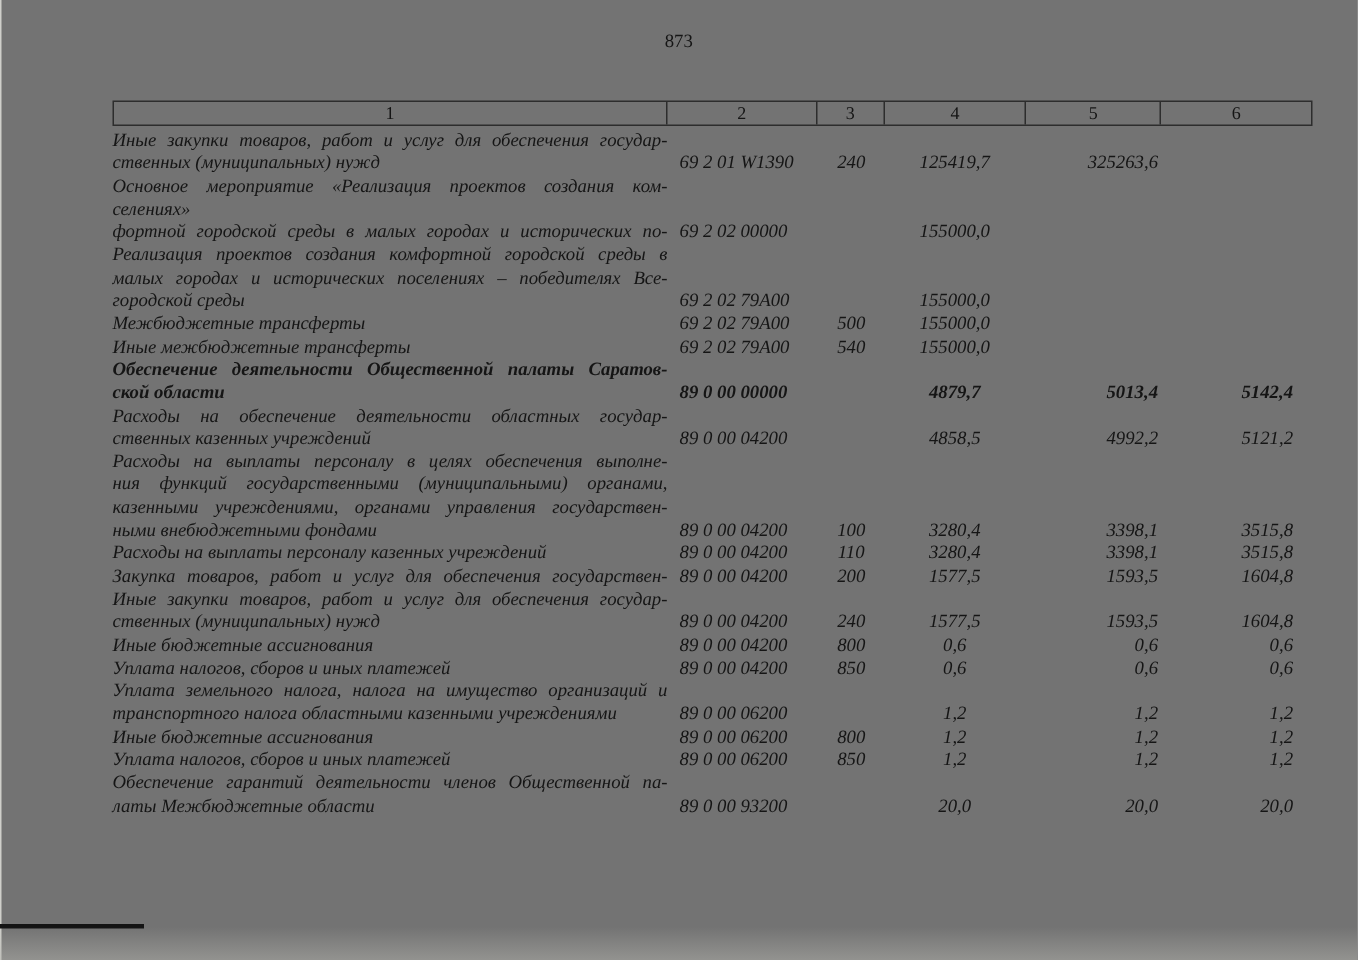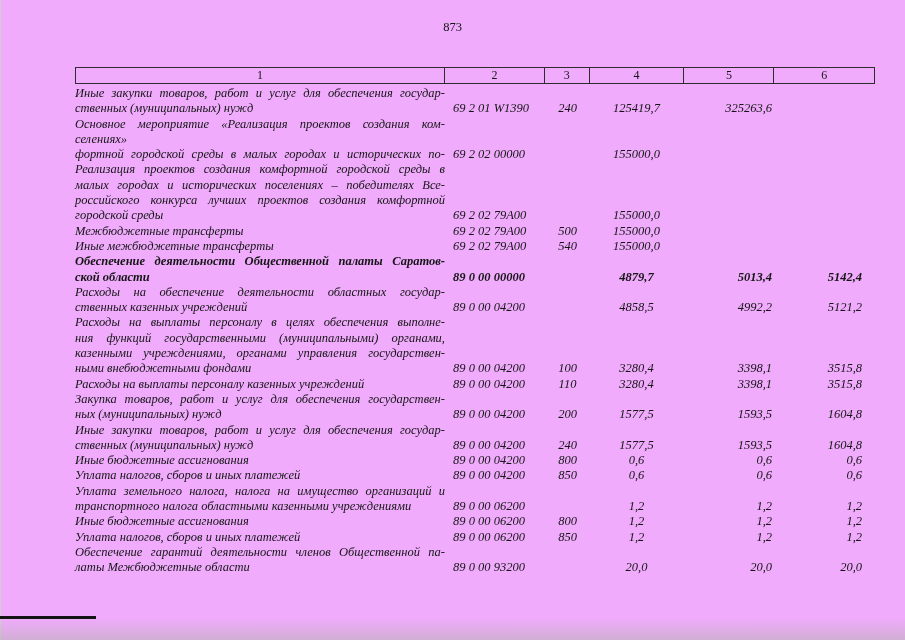--- a/index.html
+++ b/index.html
@@ -1,20 +1,20 @@
 <!DOCTYPE html>
 <html><head>
 <meta charset="utf-8">
 <style>
   html,body{margin:0;padding:0;background:#9c9c9c;}
   .page{
     position:relative;
     width:905px;height:640px;
     margin:0 auto;
-    background:#f0abfc;
+    background:#737373;
     overflow:hidden;
     font-family:"Liberation Serif","DejaVu Serif",serif;
     color:#151515;
   }
   .page-number{
     position:absolute;top:20px;left:0;width:100%;
     text-align:center;font-size:12.5px;
   }
   .budget-table{
     position:absolute;left:75px;top:67px;width:800px;
@@ -94,21 +94,20 @@
           <div class="td c2">69 2 02 00000</div>
           <div class="td c3"></div>
           <div class="td c4">155000,0</div>
           <div class="td c5"></div>
           <div class="td c6"></div>
         </div>
         <div class="trow">
           <div class="td c1">
             <div class="line jl">Реализация проектов создания комфортной городской среды в</div>
             <div class="line jl">малых городах и исторических поселениях – победителях Все-</div>
-            <div class="line jl">российского конкурса лучших проектов создания комфортной</div>
             <div class="line">городской среды</div>
           </div>
           <div class="td c2">69 2 02 79A00</div>
           <div class="td c3"></div>
           <div class="td c4">155000,0</div>
           <div class="td c5"></div>
           <div class="td c6"></div>
         </div>
         <div class="trow">
           <div class="td c1">
@@ -171,21 +170,20 @@
           </div>
           <div class="td c2">89 0 00 04200</div>
           <div class="td c3">110</div>
           <div class="td c4">3280,4</div>
           <div class="td c5">3398,1</div>
           <div class="td c6">3515,8</div>
         </div>
         <div class="trow">
           <div class="td c1">
             <div class="line jl">Закупка товаров, работ и услуг для обеспечения государствен-</div>
-            <div class="line">ных (муниципальных) нужд</div>
           </div>
           <div class="td c2">89 0 00 04200</div>
           <div class="td c3">200</div>
           <div class="td c4">1577,5</div>
           <div class="td c5">1593,5</div>
           <div class="td c6">1604,8</div>
         </div>
         <div class="trow">
           <div class="td c1">
             <div class="line jl">Иные закупки товаров, работ и услуг для обеспечения государ-</div>

